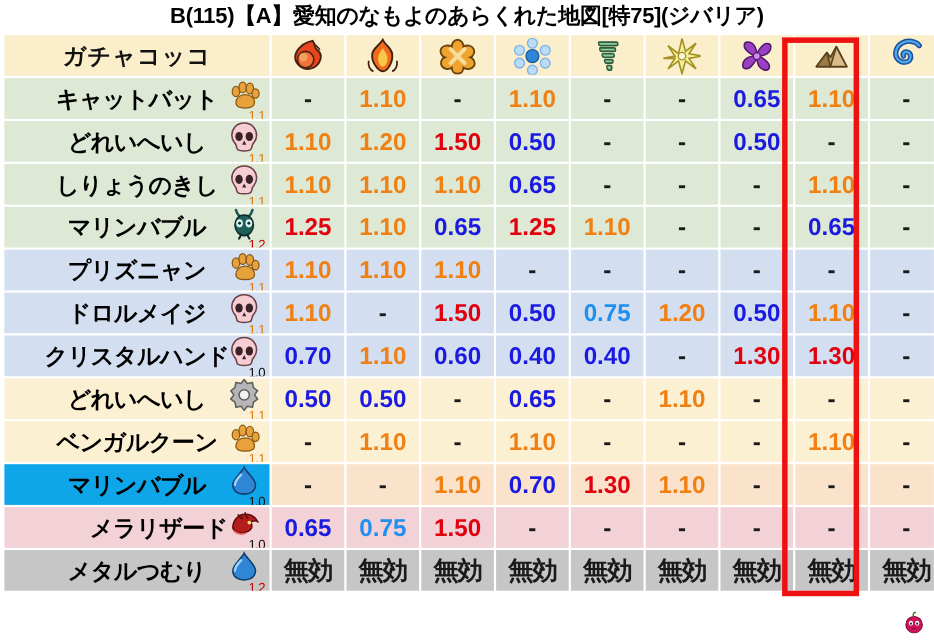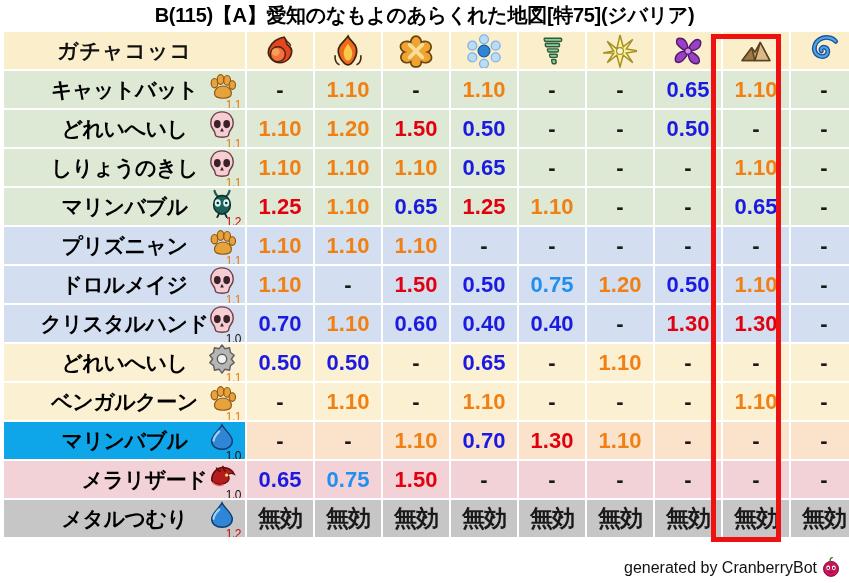--- a/index.html
+++ b/index.html
@@ -461,21 +461,21 @@
           <td style="background: rgb(198, 198, 198);"><span class="nul" style="color: rgb(26, 26, 26);">無効</span></td>
           <td style="background: rgb(198, 198, 198);"><span class="nul" style="color: rgb(26, 26, 26);">無効</span></td>
           <td style="background: rgb(198, 198, 198);"><span class="nul" style="color: rgb(26, 26, 26);">無効</span></td>
         </tr>
       </tbody>
   </table>
   <div id="highlight-box" style="left: 711px; top: 4px; width: 70px; height: 508px; border-color: rgb(238, 17, 17);"></div>
 </div>
 
 <div class="footer">
-  <span>generated by CranberryBot</span><span class="berry"><svg viewBox="0 0 32 32" width="100%" height="100%" xmlns="http://www.w3.org/2000/svg">
+  <span class="berry"><svg viewBox="0 0 32 32" width="100%" height="100%" xmlns="http://www.w3.org/2000/svg">
         <circle cx="16" cy="19" r="12" fill="#cf1259" stroke="#7a0a34" stroke-width="1.5"></circle>
         <path d="M15 7c-1-4 1-6 3-6" stroke="#3a7a22" stroke-width="2.2" fill="none" stroke-linecap="round"></path>
         <ellipse cx="11.5" cy="17" rx="3" ry="3.6" fill="#fff"></ellipse>
         <ellipse cx="20.5" cy="17" rx="3" ry="3.6" fill="#fff"></ellipse>
         <circle cx="11.5" cy="17.5" r="1.5" fill="#1b1b1b"></circle>
         <circle cx="20.5" cy="17.5" r="1.5" fill="#1b1b1b"></circle>
         <path d="M13 24q3 2 6 0" stroke="#7a0a34" stroke-width="1.6" fill="none" stroke-linecap="round"></path>
       </svg></span>
 </div>
 

